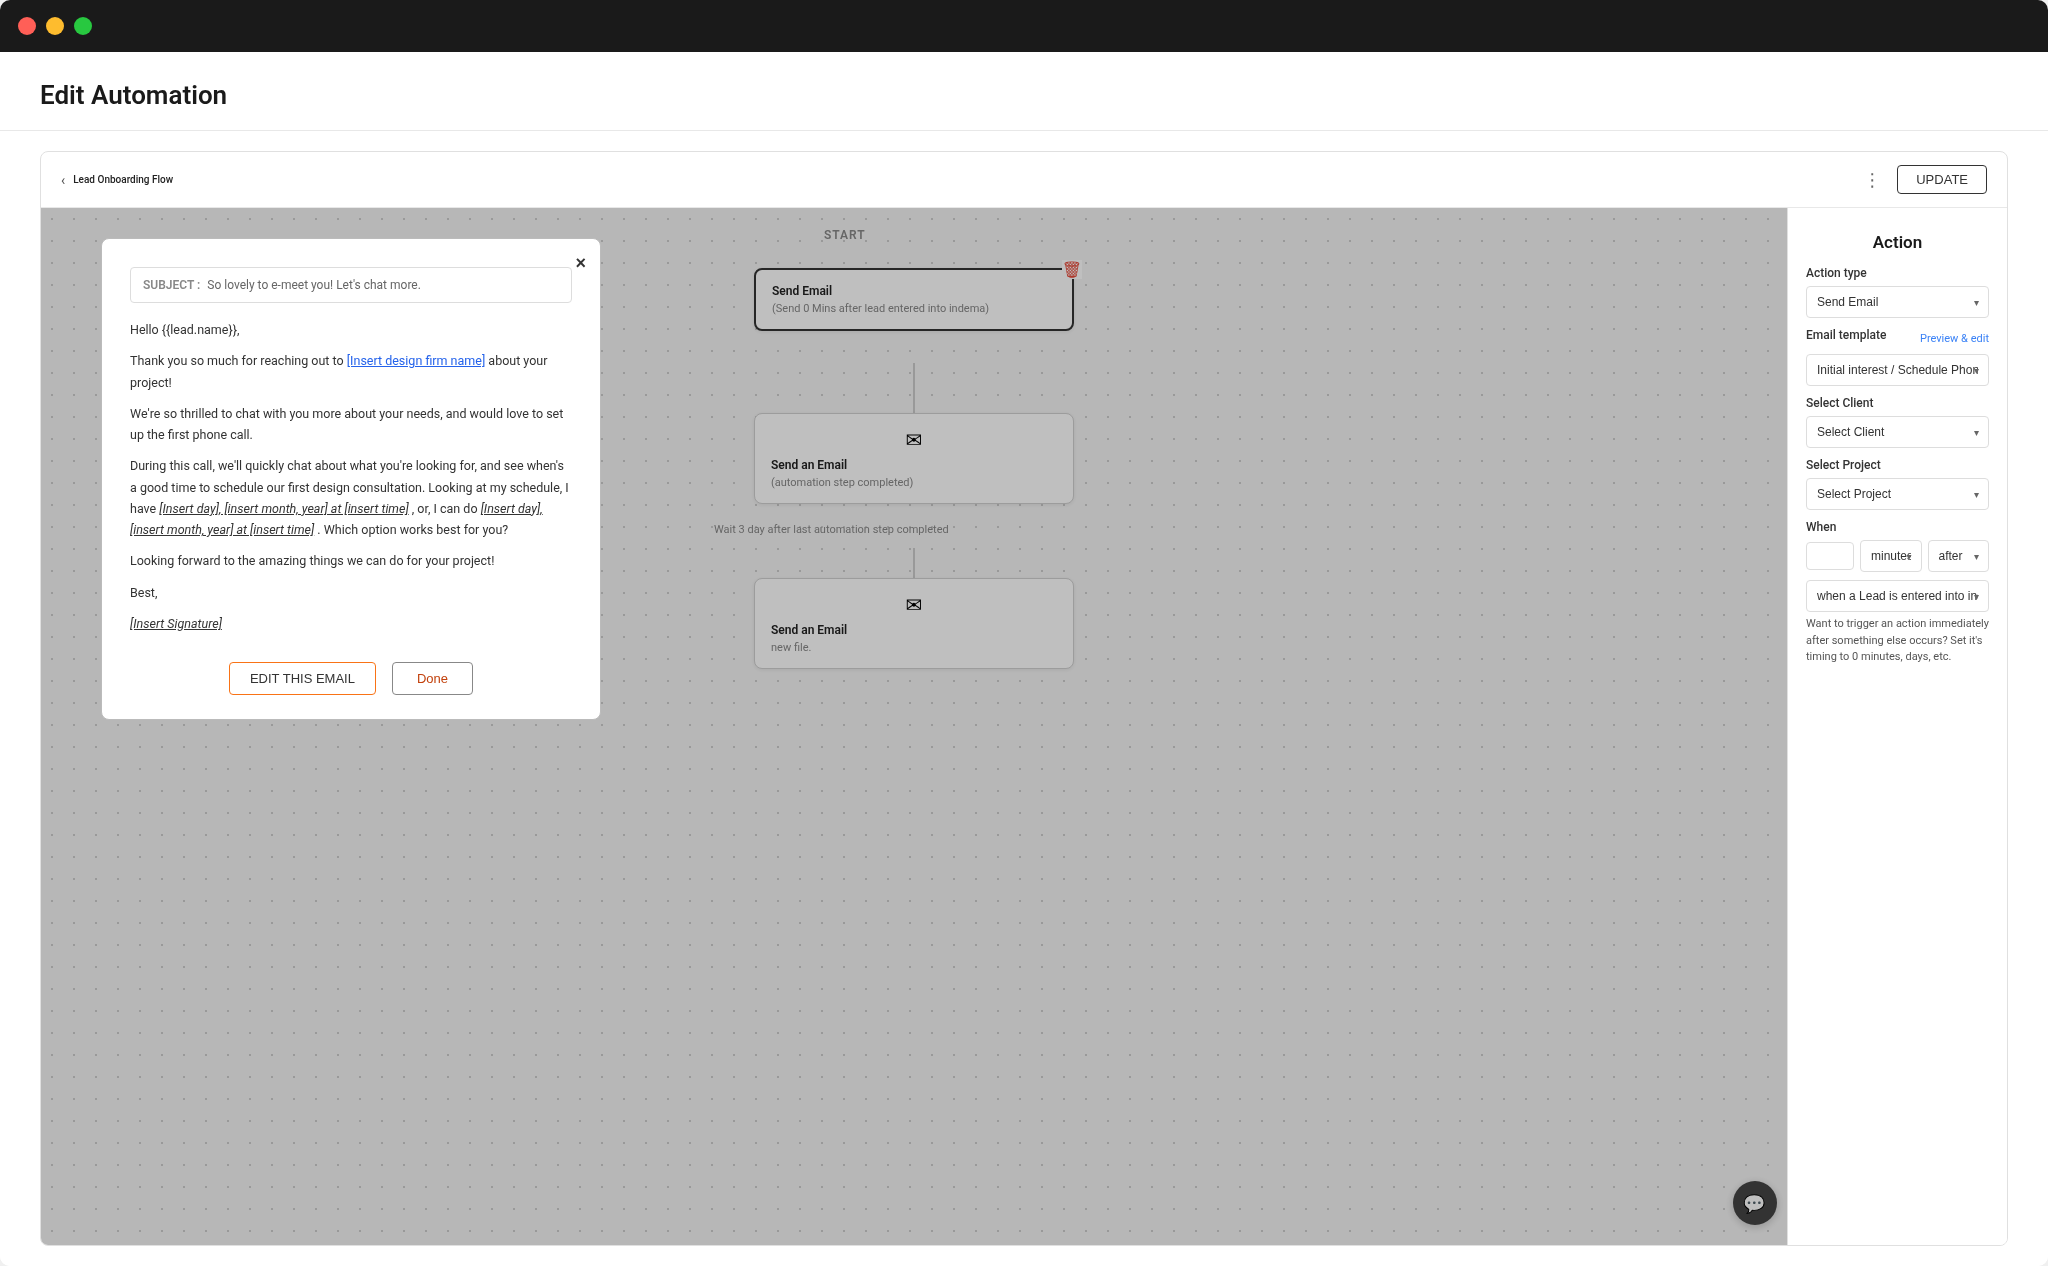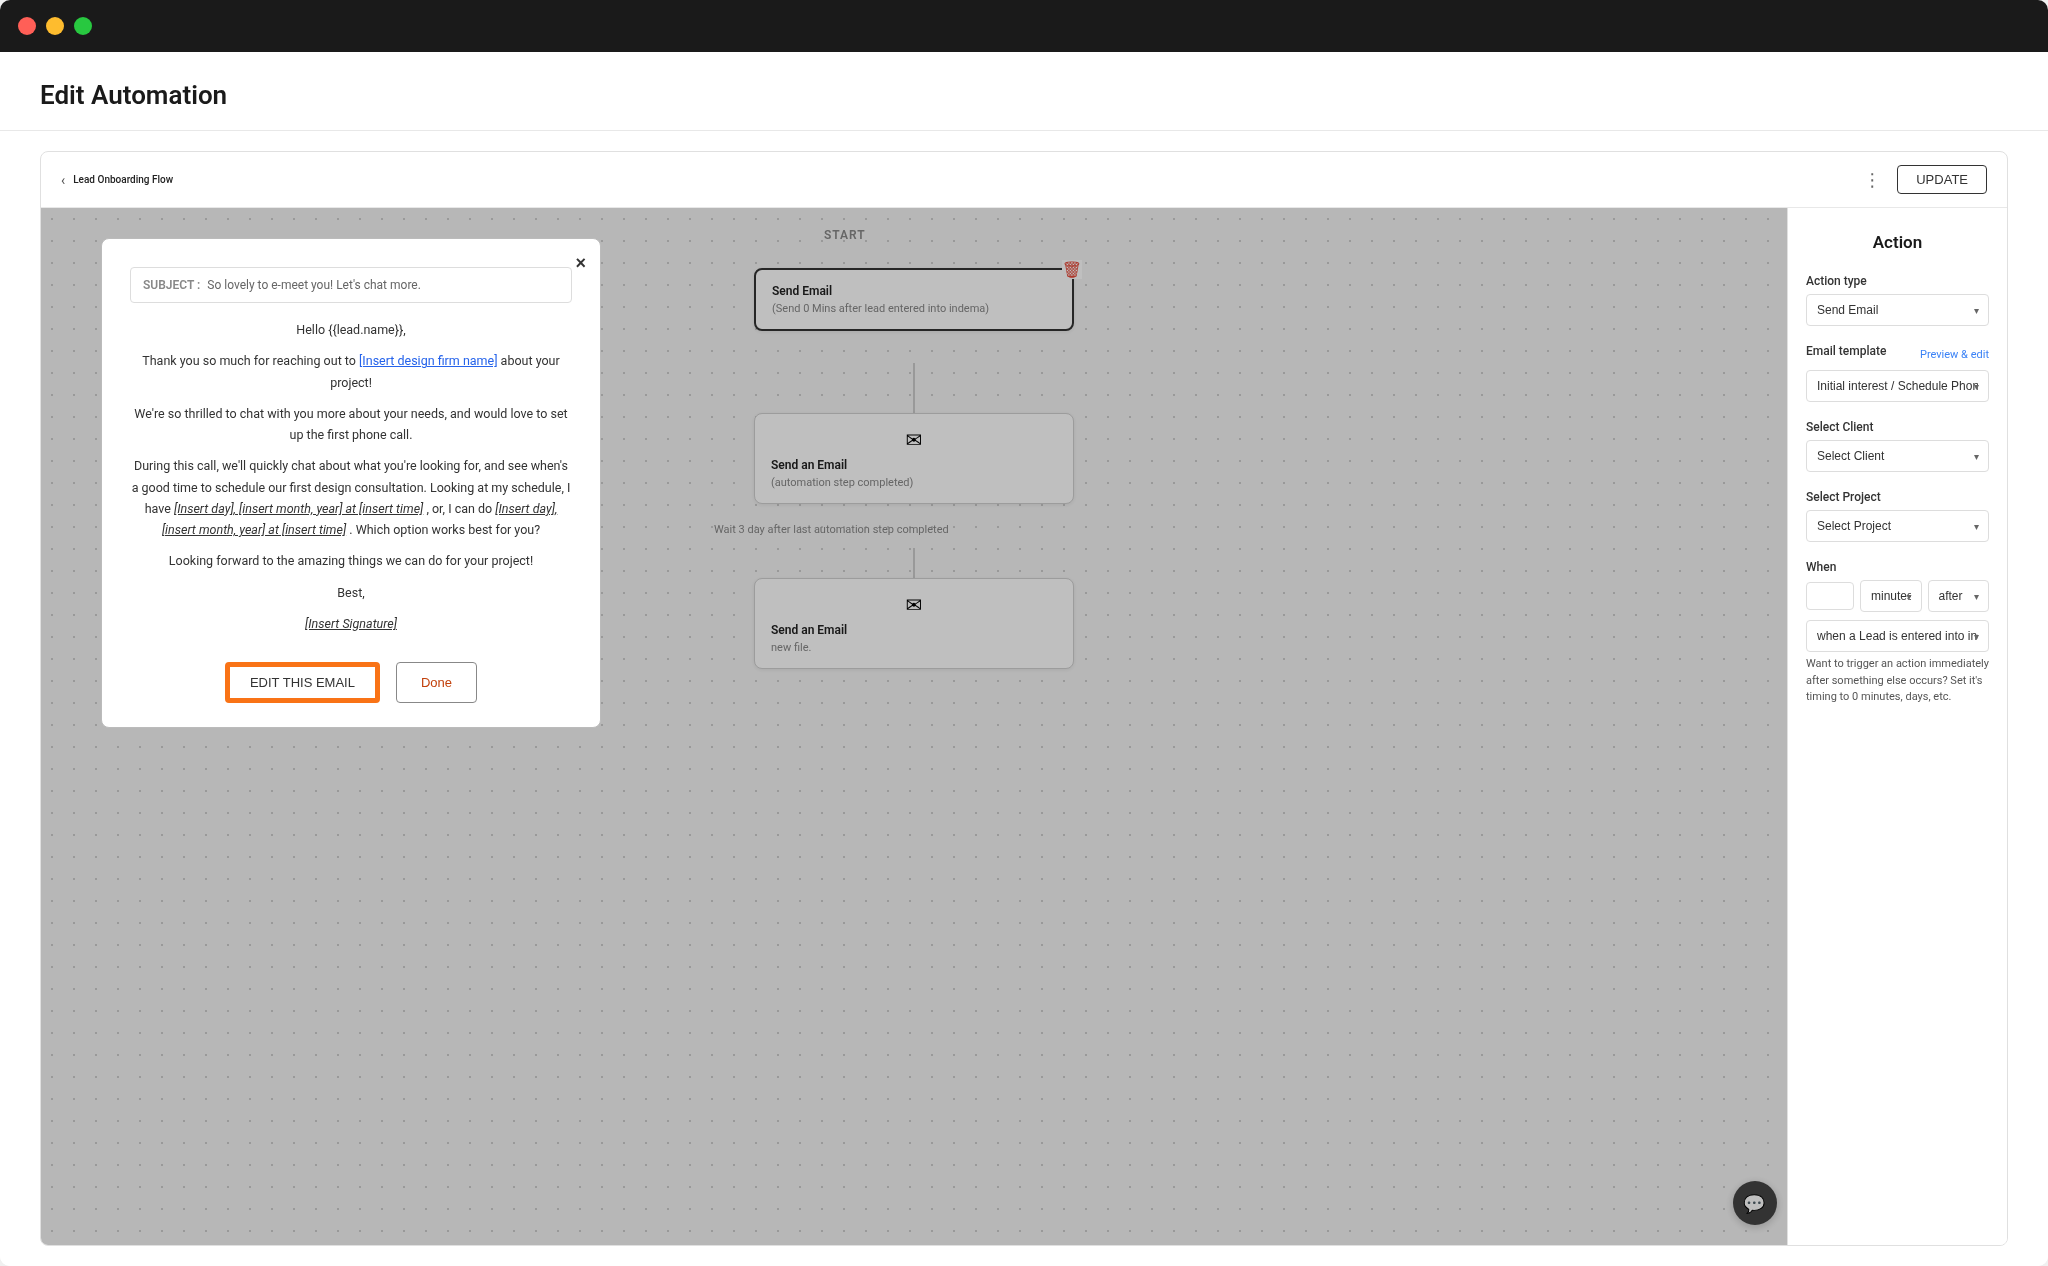--- a/index.html
+++ b/index.html
@@ -199,21 +199,21 @@
     }
 
     
     .right-panel {
       width: 220px;
       background: #fff;
       border-left: 1px solid #e0e0e0;
       padding: 24px 18px;
       display: flex;
       flex-direction: column;
-      gap: 18px;
+      gap: 10px;
       overflow-y: auto;
       flex-shrink: 0;
     }
 
     .panel-title {
       font-size: 17px;
       font-weight: 600;
       color: #1a1a1a;
       text-align: center;
       margin-bottom: 4px;
@@ -377,21 +377,20 @@
     .subject-label {
       font-weight: 600;
       color: #888;
       margin-right: 4px;
     }
 
     .email-body {
       font-size: 12.5px;
       color: #333;
       line-height: 1.7;
-      text-align: center;
     }
 
     .email-body p {
       margin-bottom: 10px;
     }
 
     .link-text {
       color: #2563eb;
       text-decoration: underline;
     }
@@ -402,21 +401,21 @@
     }
 
     .modal-footer {
       display: flex;
       justify-content: center;
       gap: 16px;
       margin-top: 28px;
     }
 
     .edit-email-btn {
-      border: 5px solid #f97316;
+      border: 1px solid #f97316;
       background: #fff;
       color: #333;
       padding: 8px 20px;
       border-radius: 4px;
       font-size: 13px;
       cursor: pointer;
     }
 
     .done-btn {
       border: 1px solid #888;

